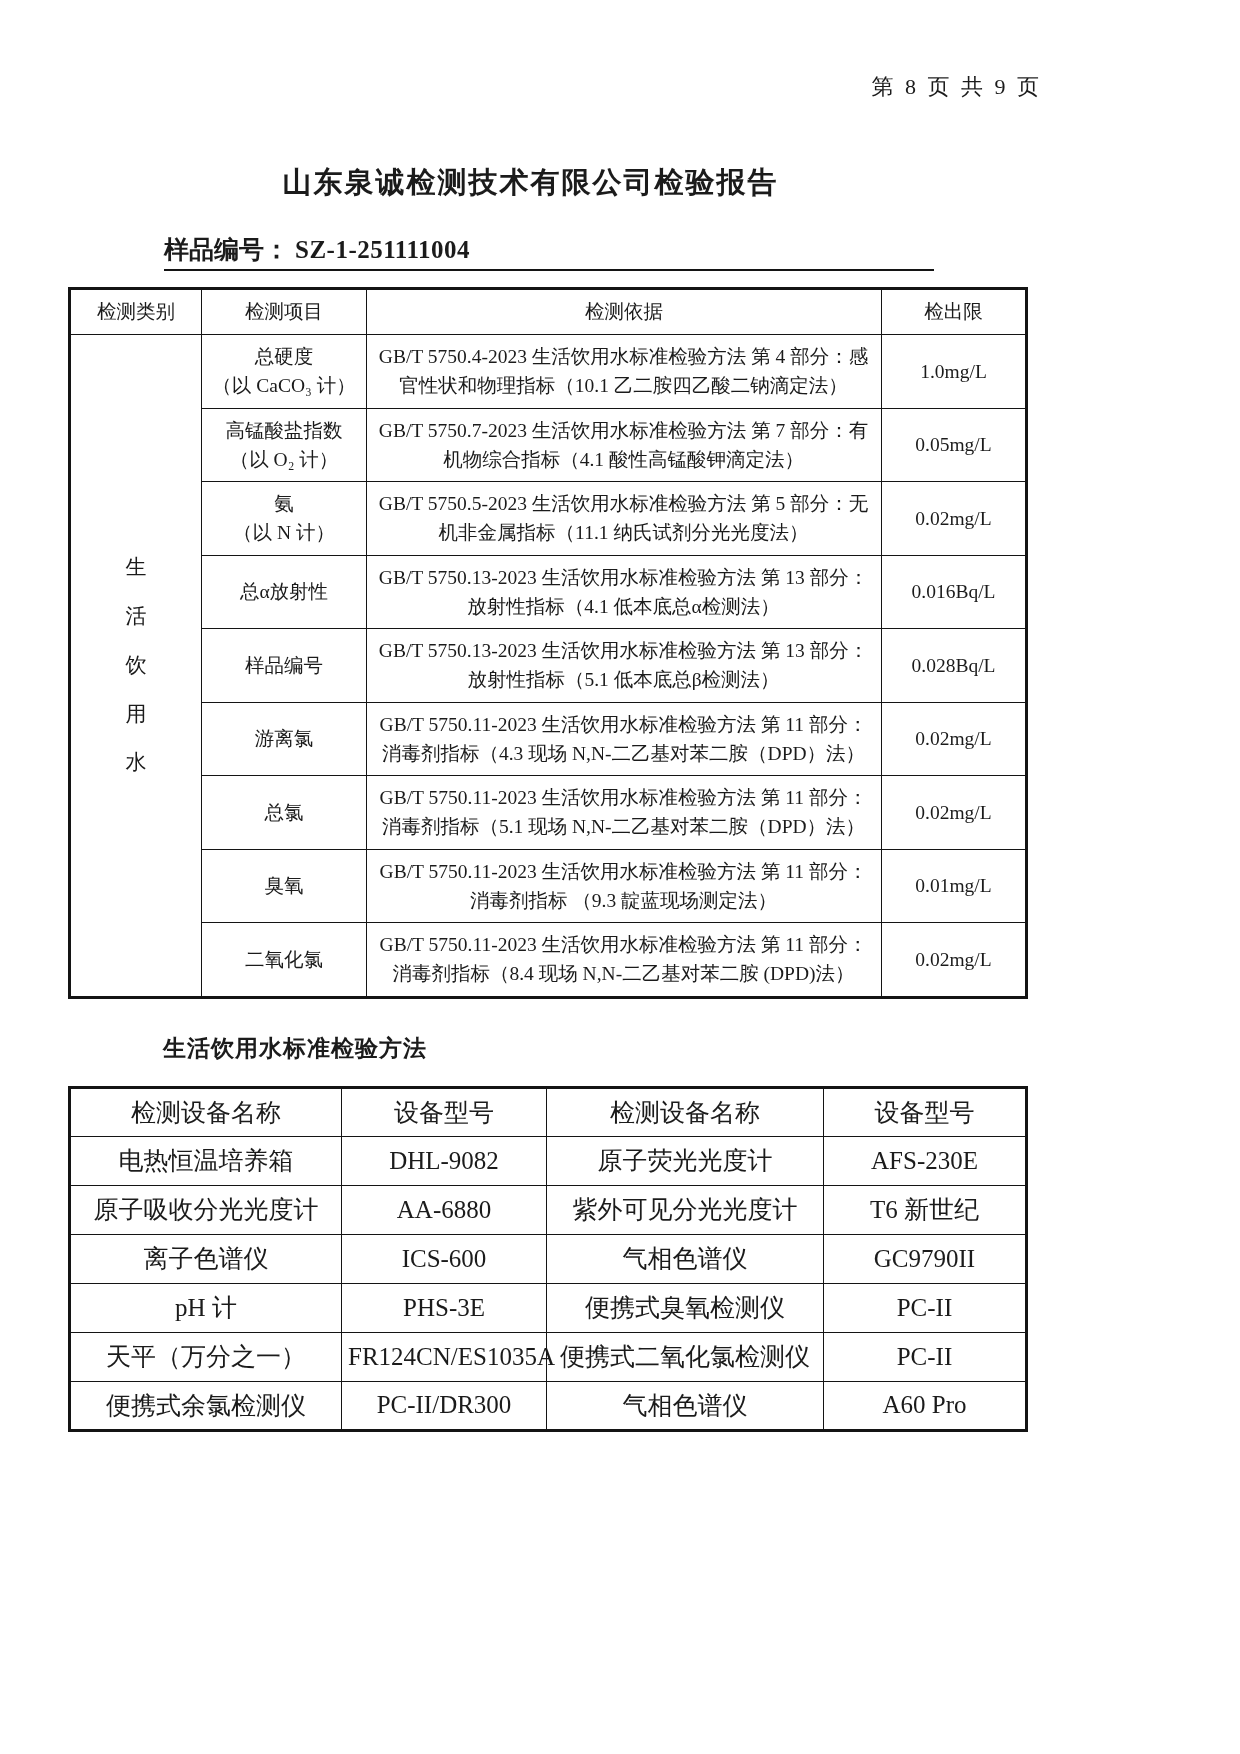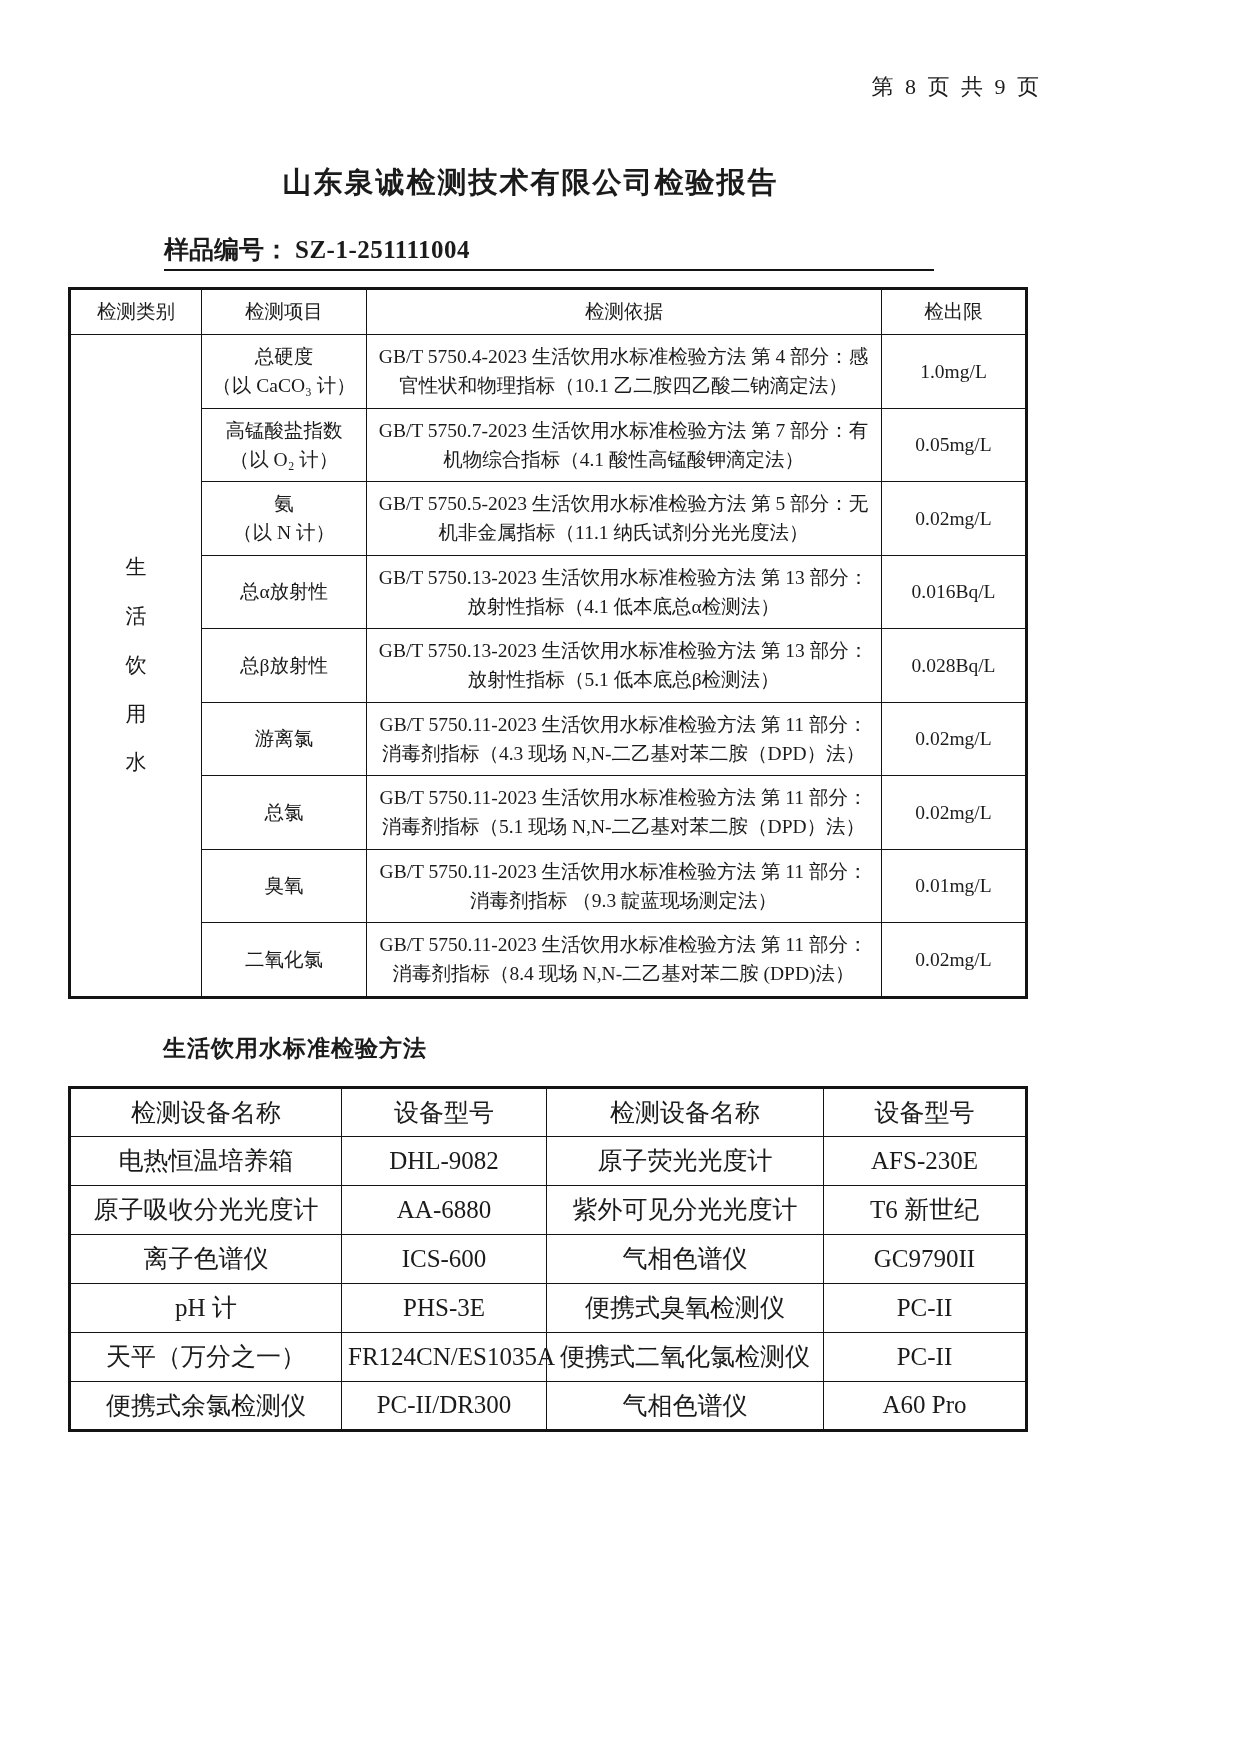--- a/index.html
+++ b/index.html
@@ -145,21 +145,21 @@
 （以 N 计）</td>
       <td class="basis">GB/T 5750.5-2023 生活饮用水标准检验方法 第 5 部分：无机非金属指标（11.1 纳氏试剂分光光度法）</td>
       <td class="limit">0.02mg/L</td>
     </tr>
     <tr>
       <td class="item">总α放射性</td>
       <td class="basis">GB/T 5750.13-2023 生活饮用水标准检验方法 第 13 部分：放射性指标（4.1 低本底总α检测法）</td>
       <td class="limit">0.016Bq/L</td>
     </tr>
     <tr>
-      <td class="item">总β放射性</td>
+      <td class="item">样品编号</td>
       <td class="basis">GB/T 5750.13-2023 生活饮用水标准检验方法 第 13 部分：放射性指标（5.1 低本底总β检测法）</td>
       <td class="limit">0.028Bq/L</td>
     </tr>
     <tr>
       <td class="item">游离氯</td>
       <td class="basis">GB/T 5750.11-2023 生活饮用水标准检验方法 第 11 部分：消毒剂指标（4.3 现场 N,N-二乙基对苯二胺（DPD）法）</td>
       <td class="limit">0.02mg/L</td>
     </tr>
     <tr>
       <td class="item">总氯</td>

